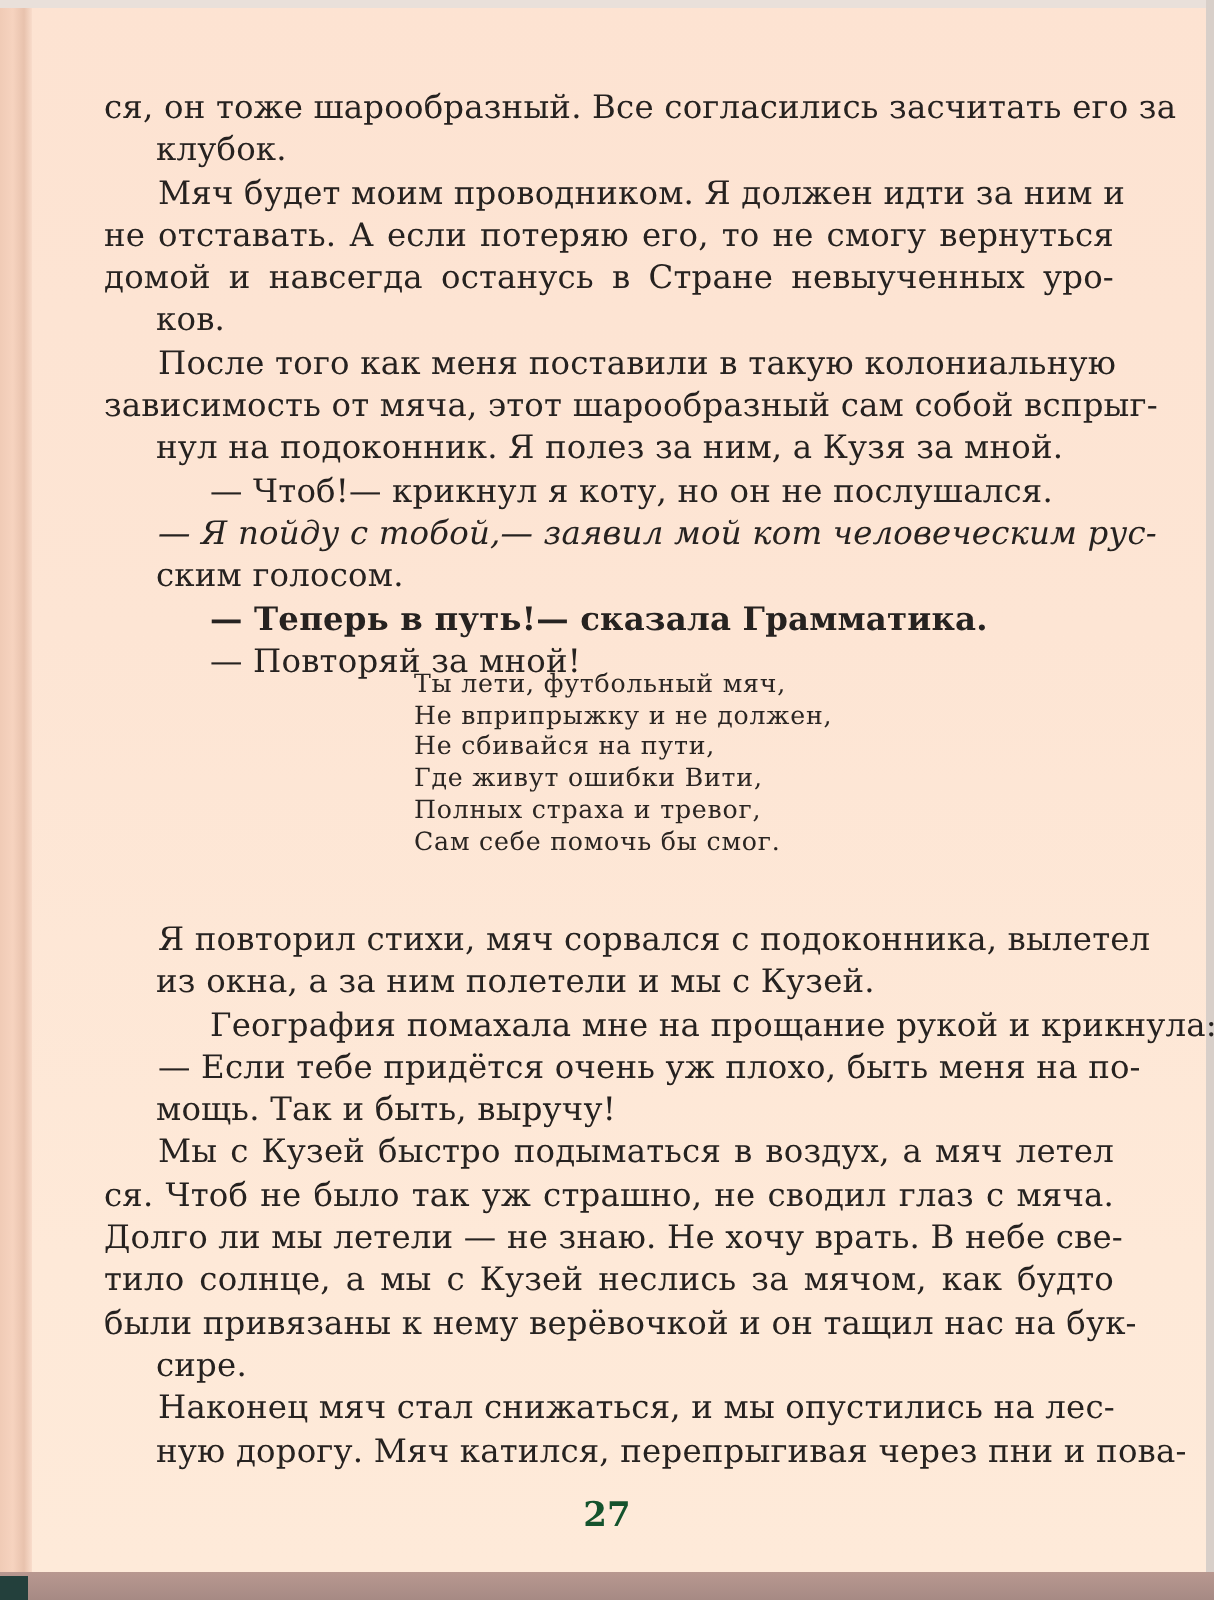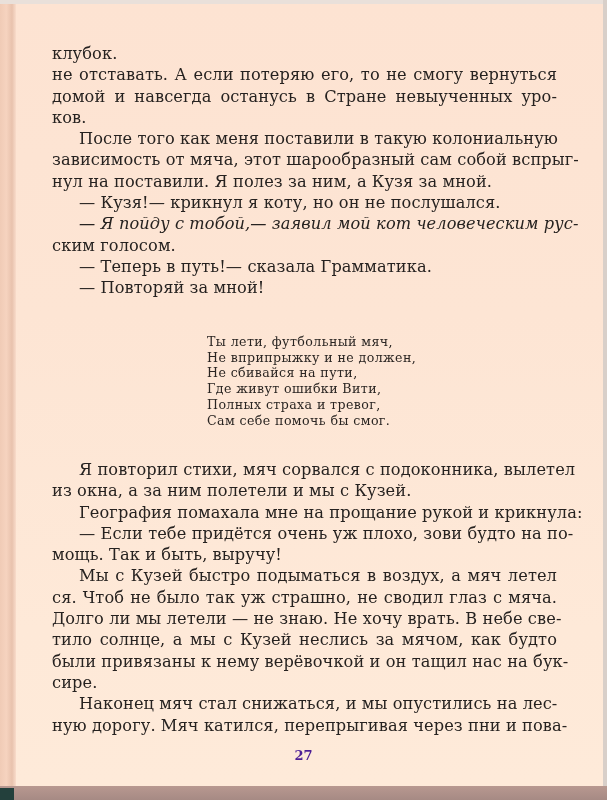--- a/index.html
+++ b/index.html
@@ -36,70 +36,72 @@
   }
   .text {
     position: absolute; left: 52px; top: 43px; width: 505px;
     color: #262220;
     font-size: 16.2px;
     line-height: 21.3px;
     letter-spacing: 0.1px;
   }
   .p { text-align: justify; text-align-last: left; margin: 0; }
   .line { display: block; text-align: justify; text-align-last: justify; white-space: nowrap; }
-  .line.last { text-align-last: left; }
+  .line.last { text-align-last: left; margin-left: 26px; }
   .poem {
     position: absolute; left: 207px; top: 334px;
     color: #2a2522;
     font-family: "DejaVu Serif", serif;
     font-size: 12.6px;
     line-height: 15.7px;
     letter-spacing: 0.4px;
   }
   .poem .pl { display: block; white-space: nowrap; }
   .text2 { top: 459px; }
   .pagenum {
     position: absolute; left: 0; width: 607px; top: 748px;
-    text-align: center; font-size: 13px; font-weight: bold; color: #4c1d95;
+    text-align: center; font-size: 17px; font-weight: bold; color: #14532d;
     font-family: "DejaVu Serif", serif;
   }
 </style>
 </head>
 <body>
 
 <div class="page"></div>
 <div class="binding"></div>
 <div class="top-strip"></div>
 <div class="right-edge"></div>
 <div class="bottom-strip"></div>
 <div class="bottom-dark"></div>
 
 <div class="text" id="prose-top">
     <div class="p">
+      <span class="line">ся, он тоже шарообразный. Все согласились засчитать его за</span>
       <span class="line last">клубок.</span>
     </div>
     <div class="p">
+      <span class="line" style="text-indent: 27px;">Мяч будет моим проводником. Я должен идти за ним и</span>
       <span class="line">не отставать. А если потеряю его, то не смогу вернуться</span>
       <span class="line">домой и навсегда останусь в Стране невыученных уро-</span>
       <span class="line last">ков.</span>
     </div>
     <div class="p">
       <span class="line" style="text-indent: 27px;">После того как меня поставили в такую колониальную</span>
       <span class="line">зависимость от мяча, этот шарообразный сам собой вспрыг-</span>
-      <span class="line last">нул на поставили. Я полез за ним, а Кузя за мной.</span>
+      <span class="line last">нул на подоконник. Я полез за ним, а Кузя за мной.</span>
     </div>
     <div class="p">
-      <span class="line last" style="text-indent: 27px;">— Кузя!— крикнул я коту, но он не послушался.</span>
+      <span class="line last" style="text-indent: 27px;">— Чтоб!— крикнул я коту, но он не послушался.</span>
     </div>
     <div class="p">
       <span class="line" style="text-indent: 27px; font-style: italic;">— Я пойду с тобой,— заявил мой кот человеческим рус-</span>
       <span class="line last">ским голосом.</span>
     </div>
     <div class="p">
-      <span class="line last" style="text-indent: 27px;">— Теперь в путь!— сказала Грамматика.</span>
+      <span class="line last" style="text-indent: 27px; font-weight: bold;">— Теперь в путь!— сказала Грамматика.</span>
     </div>
     <div class="p">
       <span class="line last" style="text-indent: 27px;">— Повторяй за мной!</span>
     </div>
   </div>
 
 <div class="poem" id="poem">
     <span class="pl">Ты лети, футбольный мяч,</span>
     <span class="pl">Не вприпрыжку и не должен,</span>
     <span class="pl">Не сбивайся на пути,</span>
@@ -110,21 +112,21 @@
 
 <div class="text text2" id="prose-bottom">
     <div class="p">
       <span class="line" style="text-indent: 27px;">Я повторил стихи, мяч сорвался с подоконника, вылетел</span>
       <span class="line last">из окна, а за ним полетели и мы с Кузей.</span>
     </div>
     <div class="p">
       <span class="line last" style="text-indent: 27px;">География помахала мне на прощание рукой и крикнула:</span>
     </div>
     <div class="p">
-      <span class="line" style="text-indent: 27px;">— Если тебе придётся очень уж плохо, зови будто на по-</span>
+      <span class="line" style="text-indent: 27px;">— Если тебе придётся очень уж плохо, быть меня на по-</span>
       <span class="line last">мощь. Так и быть, выручу!</span>
     </div>
     <div class="p">
       <span class="line" style="text-indent: 27px;">Мы с Кузей быстро подыматься в воздух, а мяч летел</span>
       <span class="line">ся. Чтоб не было так уж страшно, не сводил глаз с мяча.</span>
       <span class="line">Долго ли мы летели — не знаю. Не хочу врать. В небе све-</span>
       <span class="line">тило солнце, а мы с Кузей неслись за мячом, как будто</span>
       <span class="line">были привязаны к нему верёвочкой и он тащил нас на бук-</span>
       <span class="line last">сире.</span>
     </div>

